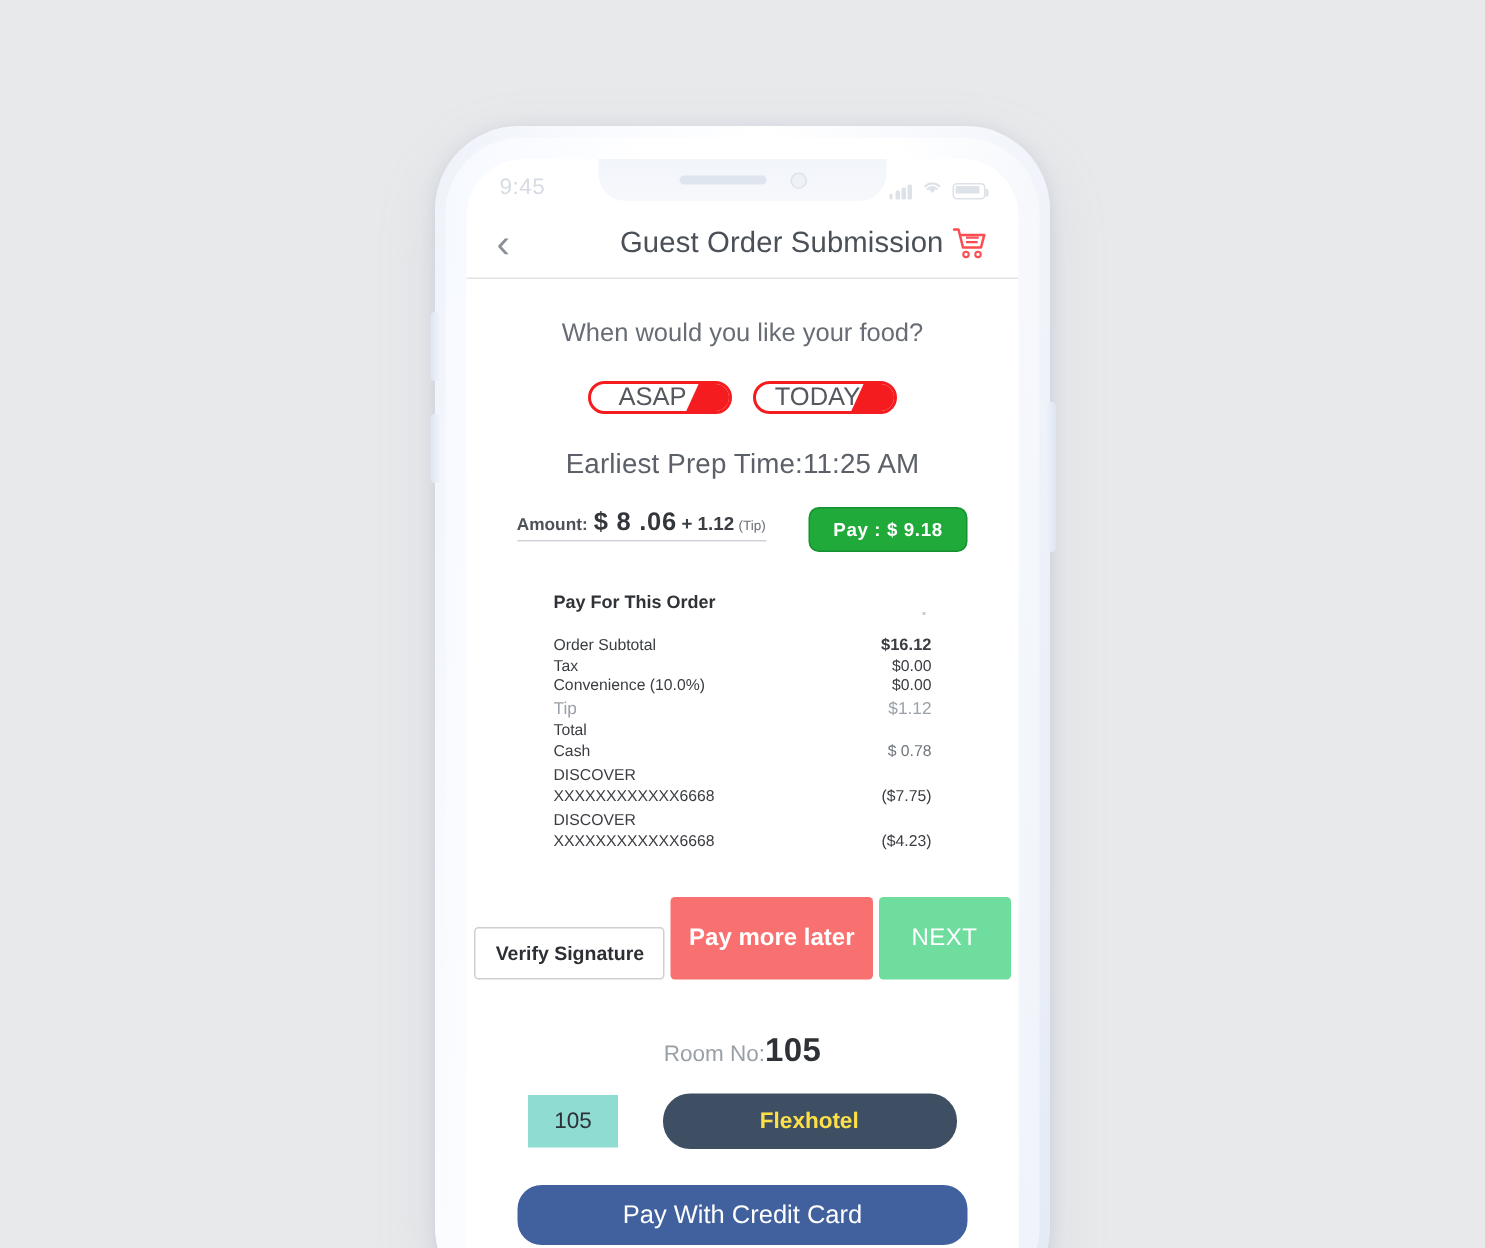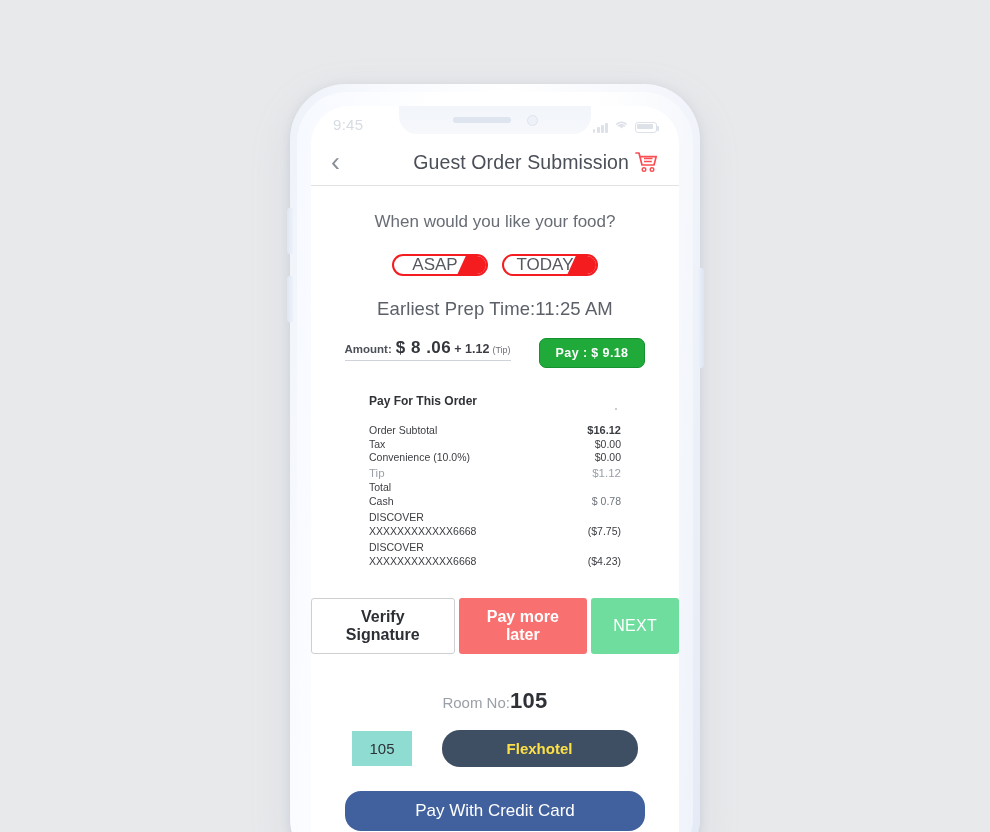--- a/index.html
+++ b/index.html
@@ -122,22 +122,22 @@
   .r-row.cash .r-value { color: #6f757d; font-size: 10.5px; }
   .r-row.tall { line-height: 14px; }
   .r-row.spaced { margin-top: 2px; }
   .card-block { margin-top: 2px; }
   .card-block .r-row:first-child .r-value { visibility: hidden; }
 
   
   #action-row { display: flex; justify-content: center; gap: 4px; margin-top: 30px; }
   #verify-signature-button {
     background: #fff; border: 1px solid #cfcfcf; border-radius: 3px;
-    font-size: 16px; font-weight: bold; color: #2c2f34;
-    padding: 9px 13px; cursor: pointer;
+    font-size: 13px; font-weight: bold; color: #2c2f34;
+    padding: 9px 13px; cursor: pointer; margin-top: 20px;
   }
   #pay-more-later-button {
     background: #f8706f; border: none; border-radius: 3px;
     font-size: 16px; font-weight: bold; color: #fff;
     padding: 9px 12px; cursor: pointer;
   }
   #next-button {
     background: #6edd9d; border: none; border-radius: 3px;
     font-size: 16px; color: #fff; font-weight: 500;
     padding: 7px 22px; cursor: pointer; letter-spacing: .3px;

